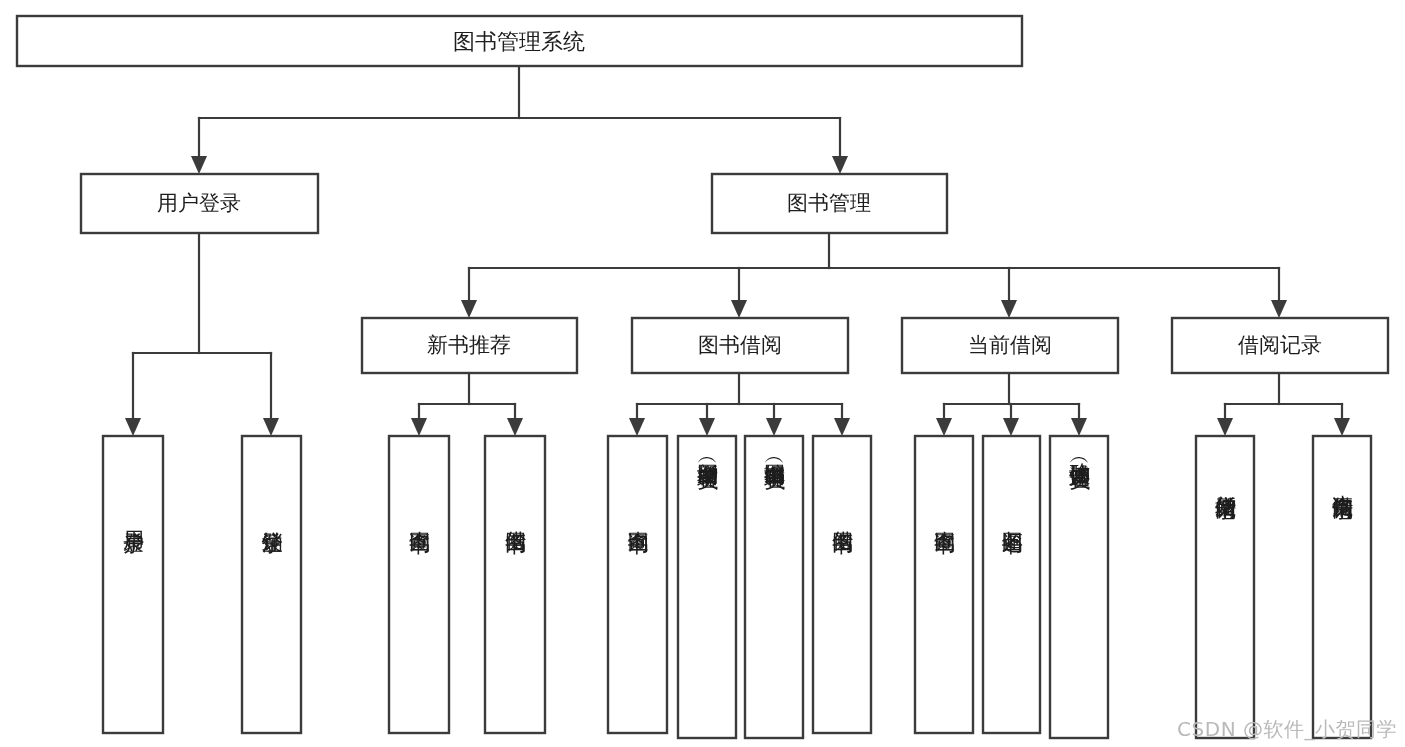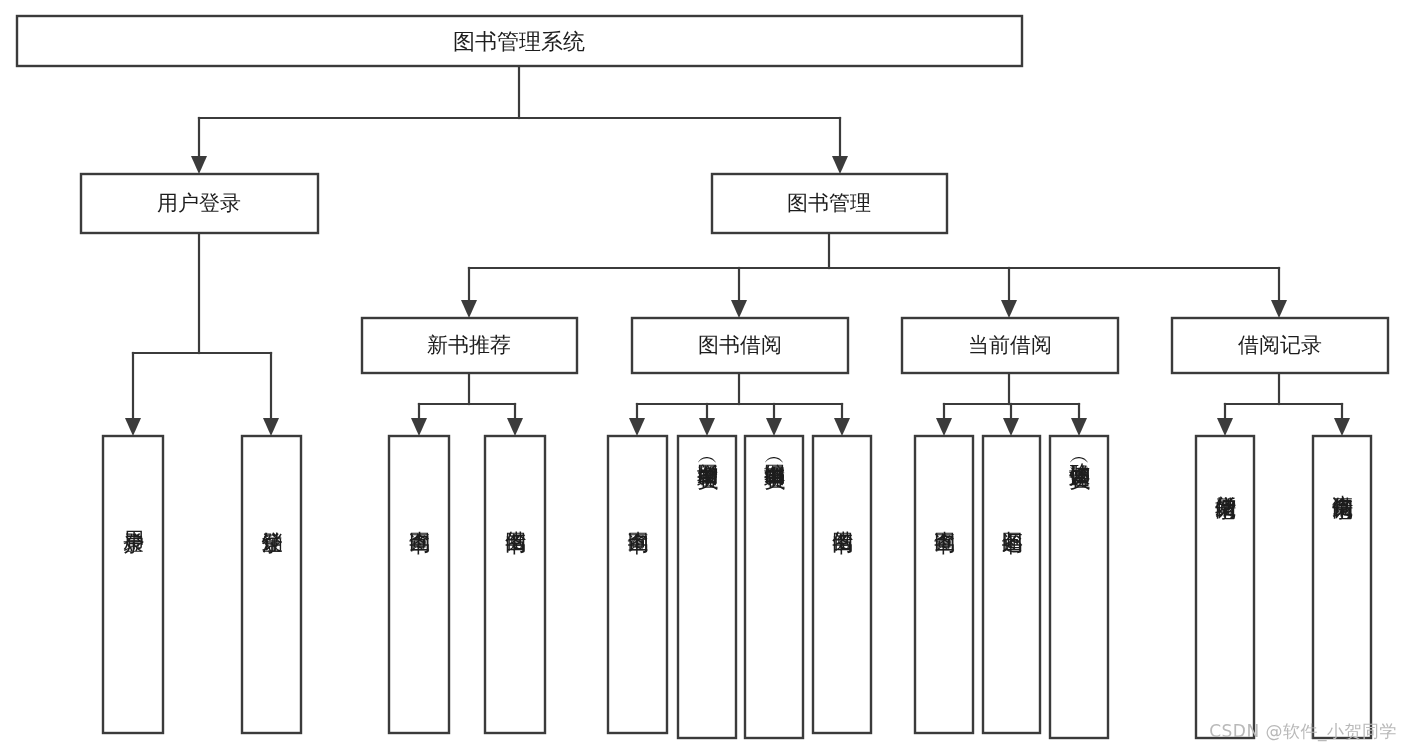--- a/index.html
+++ b/index.html
@@ -69,21 +69,21 @@
     line-height: 1.12;
     color: #1d1d1d;
     letter-spacing: 1px;
     white-space: nowrap;
   }
   .watermark {
     position: absolute;
     right: 8px;
     bottom: 4px;
     font-family: "DejaVu Sans", "Liberation Sans", sans-serif;
-    font-size: 17px;
+    font-size: 20px;
     color: #b9b9b9;
     letter-spacing: 0.5px;
     white-space: nowrap;
   }
 </style>
 </head>
 <body>
 
 <div id="diagram-root">
 

